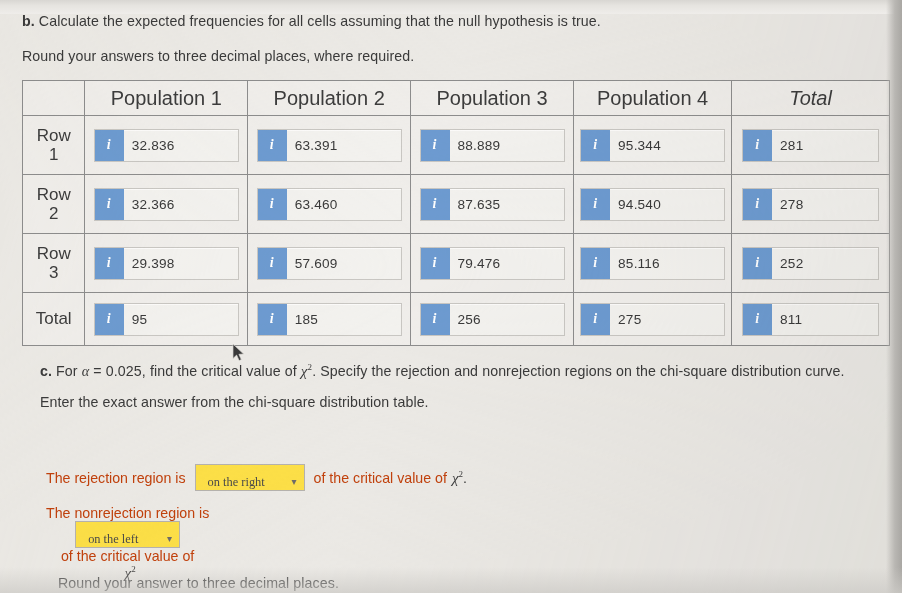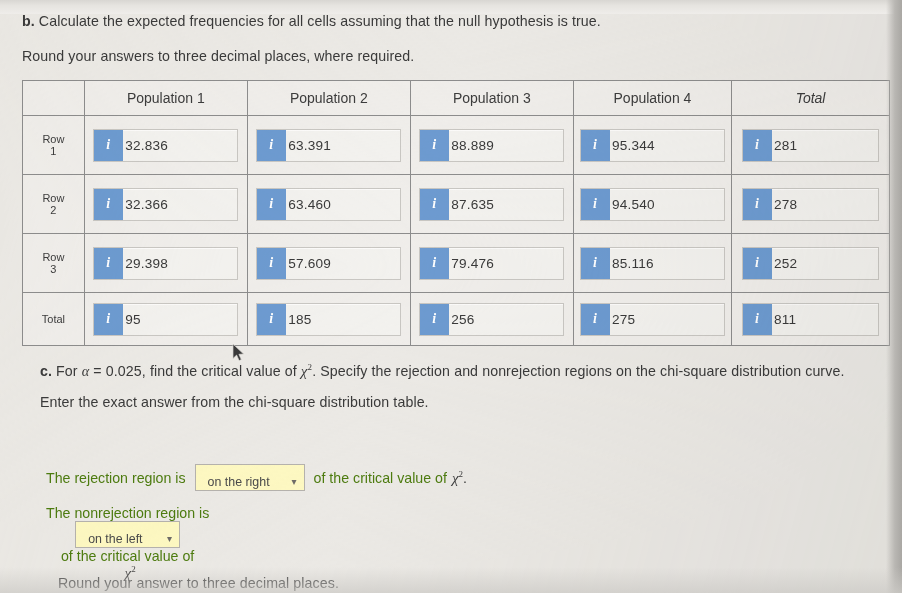--- a/index.html
+++ b/index.html
@@ -60,30 +60,30 @@
     border-collapse: collapse;
     background: rgba(255,255,255,0.22);
   }
   .xtable td, .xtable th {
     border: 1px solid #8d8d8d;
     padding: 0;
     font-weight: normal;
   }
   .xtable th {
     height: 34px;
-    font-size: 14px;
+    font-size: 20px;
     color: #3c3c3c;
     text-align: center;
     vertical-align: middle;
   }
   .xtable th.t-total { font-style: italic; }
   .xtable td.rowlab {
     width: 63px;
     text-align: center;
-    font-size: 11px;
+    font-size: 17px;
     color: #3c3c3c;
     line-height: 1.12;
     vertical-align: middle;
   }
   .xtable td.cellbox {
     height: 58px;
     vertical-align: middle;
   }
 
   .field {
@@ -106,21 +106,21 @@
     font-size: 14px;
     display: flex;
     align-items: center;
     justify-content: center;
     border-right: 1px solid #6d9bd1;
   }
   .field .fval {
     flex: 1 1 auto;
     display: flex;
     align-items: center;
-    padding-left: 2px;
+    padding-left: 8px;
     font-size: 13.6px;
     color: #3a3a3a;
     letter-spacing: .2px;
   }
 
   
   .w-p1 .field { width: 143px; }
   .w-p2 .field { width: 143px; }
   .w-p3 .field { width: 143px; }
   .w-p4 .field { width: 143px; }
@@ -167,33 +167,34 @@
 
   
   .selrow {
     position: absolute;
     display: flex;
     align-items: center;
     font-size: 14.2px;
     white-space: nowrap;
     color: #3a3a3a;
   }
-  .selrow .txt { color: #4d7c0f; }
+  .selrow .txt { color: #c2410c; }
   .sel {
     display: inline-flex;
     align-items: center;
     justify-content: space-between;
     height: 27px;
     border: 1px solid #b6b3ae;
-    background: #fef9c3;
+    background: #fde047;
     margin: 0 9px;
     padding: 9px 7px 0 12px;
     font-size: 12.4px;
     color: #4a4a4a;
     box-sizing: border-box;
+    font-family: Liberation Serif, serif;
   }
   .sel .caret {
     margin-left: 14px;
     font-size: 10px;
     color: #6f6c68;
     line-height: 1;
   }
   .sel.w1 { width: 110px; }
   .sel.w2 { width: 105px; }
 

